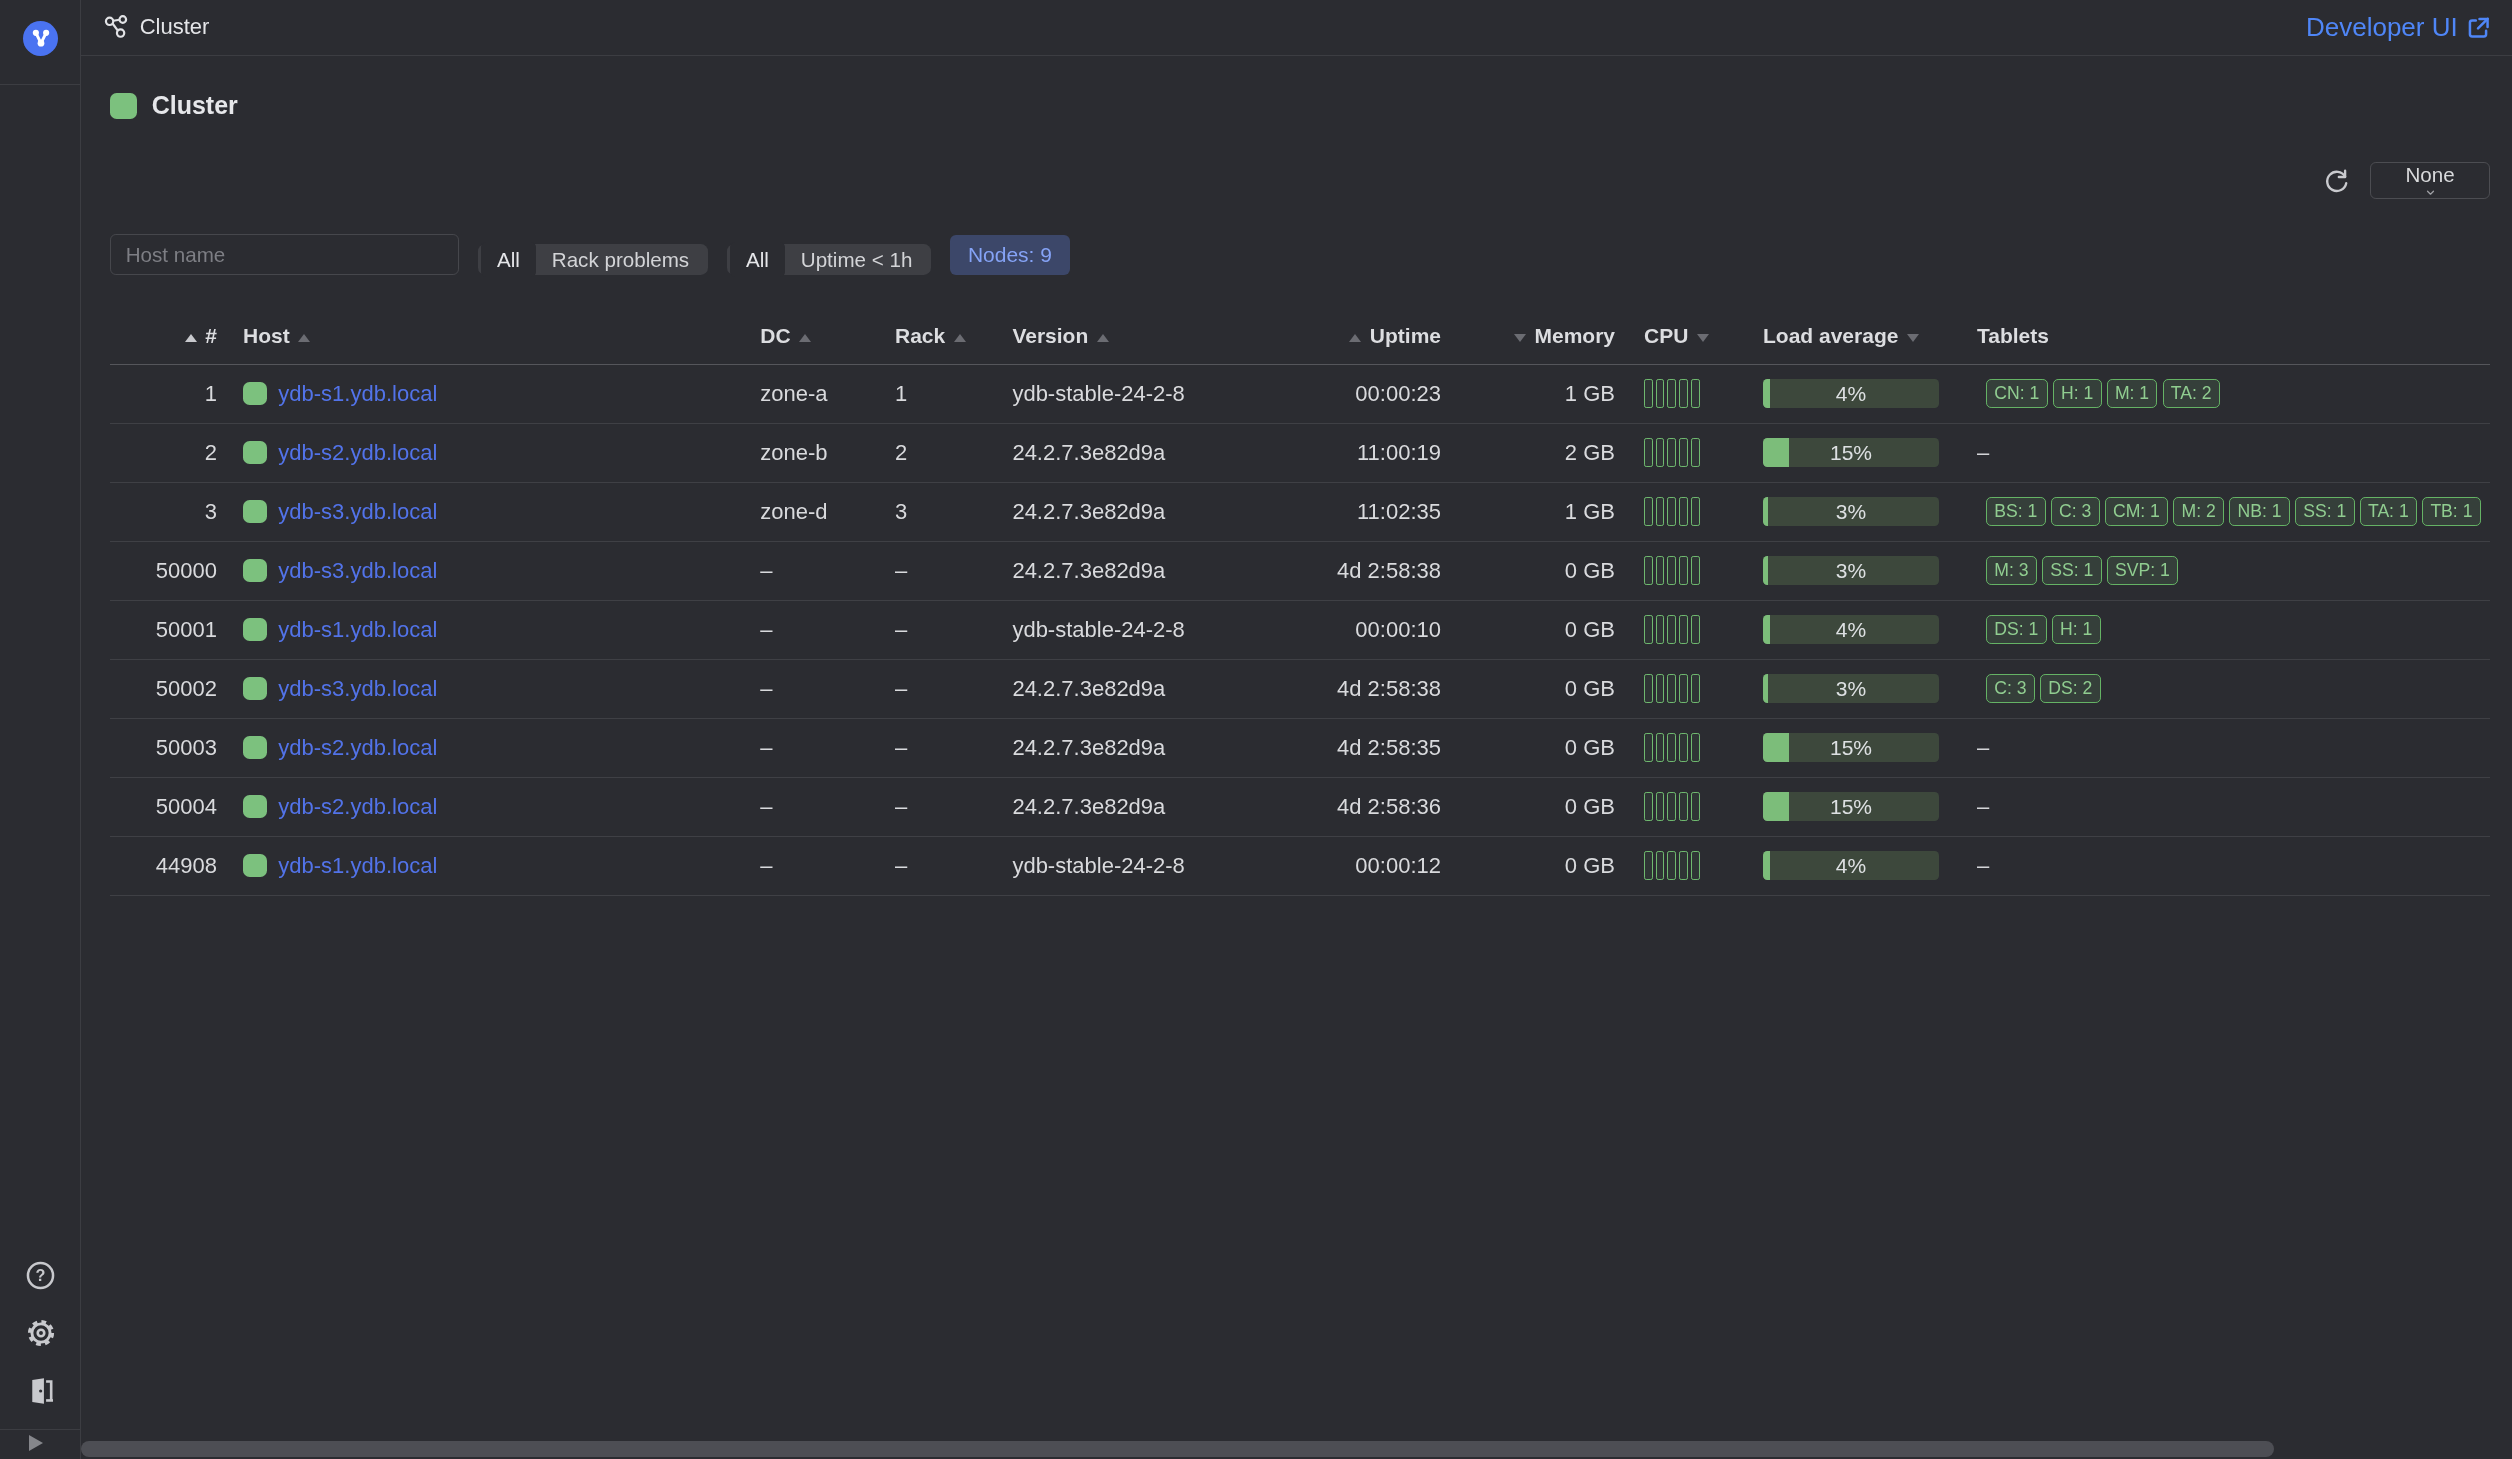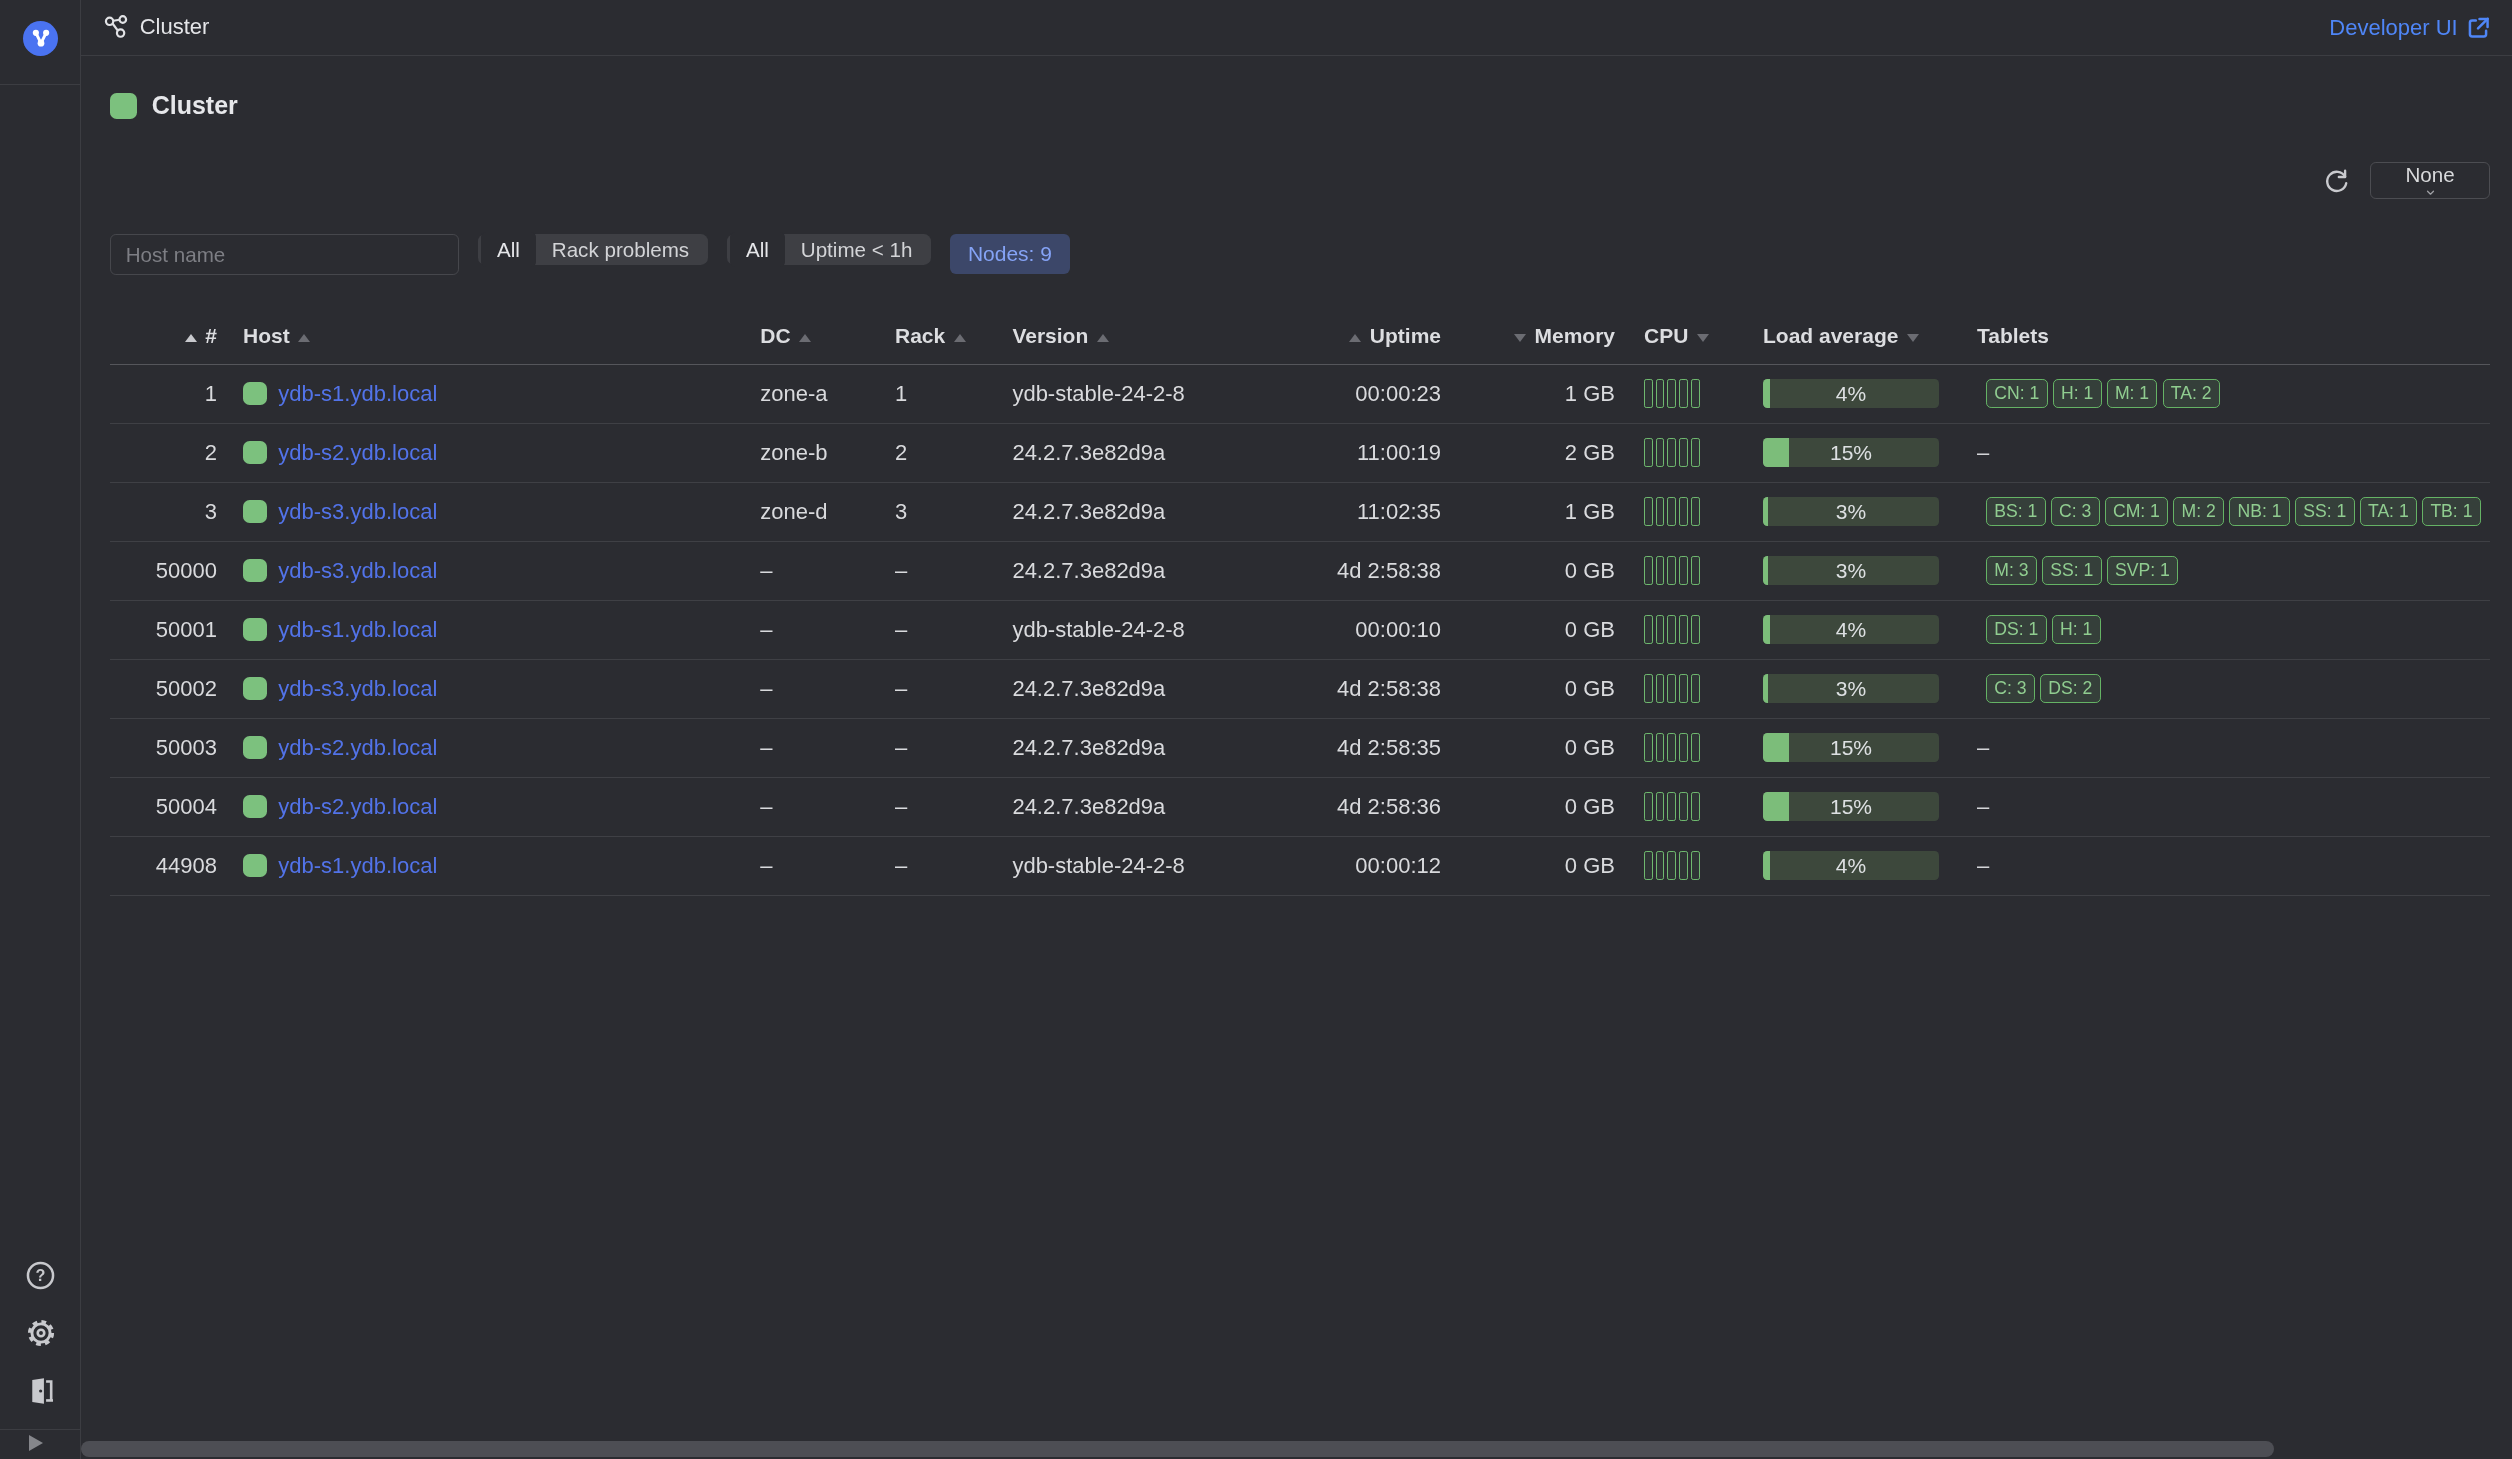--- a/index.html
+++ b/index.html
@@ -32,21 +32,21 @@
   }
   
   .topbar {
     position:absolute; left:81px; right:0; top:0; height:56px;
     border-bottom:0.7px solid #3c3d42; display:flex; align-items:center;
     padding:0 22px;
   }
   .topbar-left { display:flex; align-items:center; gap:10.3px; cursor:pointer; }
   .topbar-title { font-size:22px; color:#e4e5e8; }
   .topbar-spacer { flex:1; }
-  .devui-link { display:flex; align-items:center; gap:8.8px; color:#4f86f7; font-size:22px; cursor:pointer; }
+  .devui-link { display:flex; align-items:center; gap:8.8px; color:#4f86f7; font-size:26px; cursor:pointer; }
   
   .content { position:absolute; left:81px; top:56px; right:0; bottom:0; }
   .heading-row { position:absolute; left:29px; top:35px; display:flex; align-items:center; gap:14.7px; }
   .heading-square { width:27px; height:26px; border-radius:6.6px; background:#7cc17e; }
   .heading-title { font-size:25px; font-weight:600; color:#e6e7ea; }
   
   .tabs-row {
     position:absolute; left:29px; right:22px; top:98px; height:57px;
     border-bottom:0.7px solid #46474c; display:flex; align-items:flex-end; gap:41px;
   }
@@ -54,21 +54,21 @@
   .tab.active { color:#eceded; }
   .tab .underline { position:absolute; left:0; right:0; bottom:-0.7px; height:3.7px; background:#5077f0; border-radius:1.5px; }
   .controls { position:absolute; right:22px; top:106px; display:flex; align-items:center; gap:16px; }
   .refresh-btn { width:34px; height:34px; display:flex; align-items:center; justify-content:center; cursor:pointer; }
   .select-box {
     min-width:120px; height:37px; border:0.7px solid #4c4d52; border-radius:5.9px;
     display:flex; align-items:center; justify-content:space-between; padding:0 13.2px; cursor:pointer;flex-direction:column;
   }
   .select-label { font-size:20.6px; color:#d9dadc; }
   
-  .filters { position:absolute; left:29px; top:178px; display:flex; align-items:flex-start; gap:19px; }
+  .filters { position:absolute; left:29px; top:178px; display:flex; align-items:flex-end; gap:19px; }
   .host-input {
     width:349px; height:41px; background:transparent; border:0.7px solid #46474c; border-radius:5.9px;
     color:#dfe0e3; font-size:20.6px; padding:0 14.7px; font-family:"Liberation Sans", sans-serif; outline:none;
   }
   .host-input::placeholder { color:#7d7e84; }
   .toggle { height:31px; background:#3e3f44; border-radius:7.3px; display:flex; align-items:center; padding:2.9px; cursor:pointer; }
   .toggle .seg { height:35px; display:flex; align-items:center; padding:0 16px; font-size:20.6px; color:#d3d4d7; border-radius:5.1px; }
   .toggle .seg.selected { background:#2b2c31; color:#e6e7ea; }
   .count-chip {
     height:40px; background:#3c4769; border-radius:5.9px; display:flex; align-items:center;

